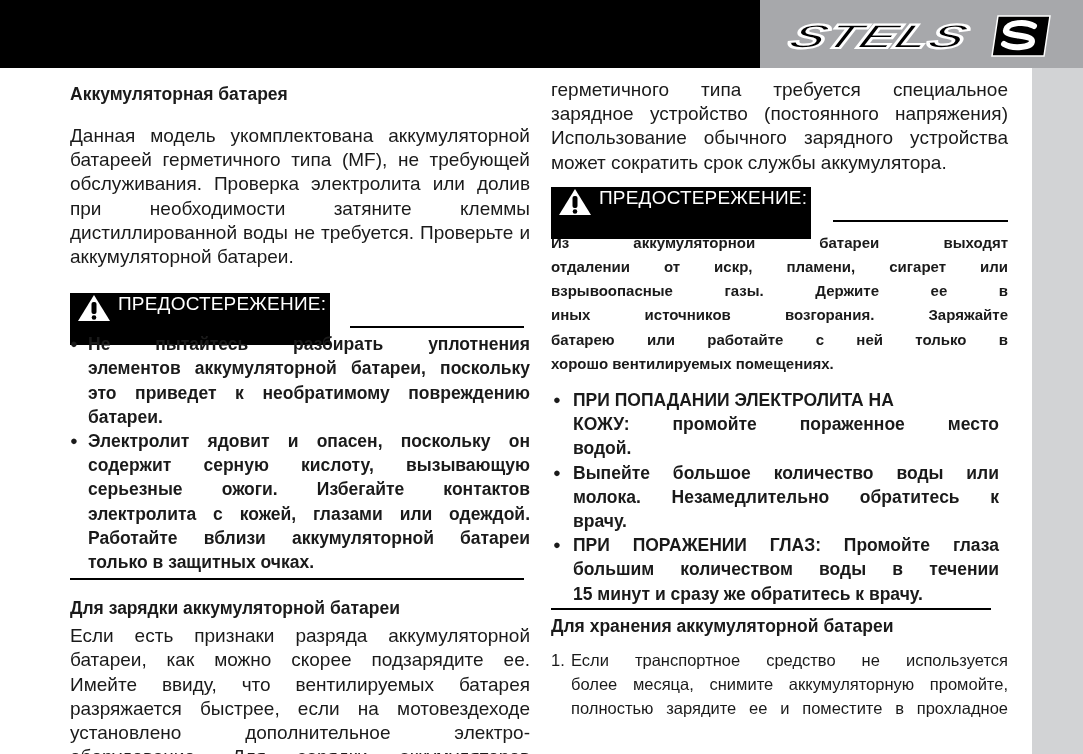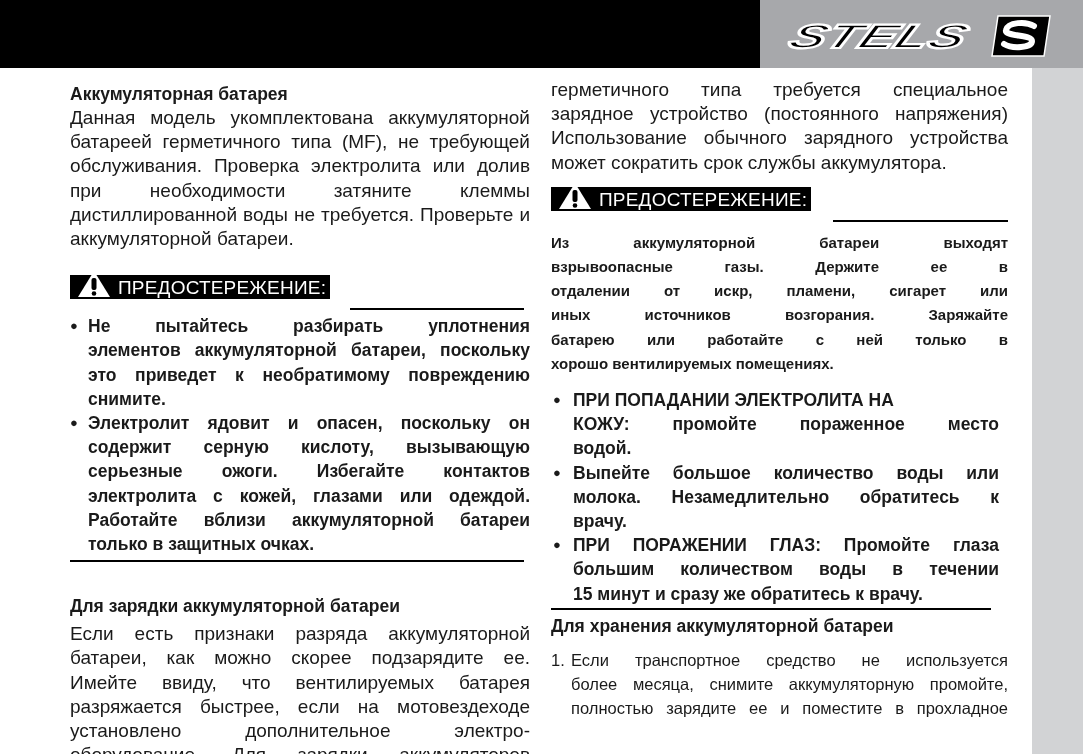--- a/index.html
+++ b/index.html
@@ -14,21 +14,21 @@
   .col.left { left: 70px; width: 460px; }
   .col.right { left: 551px; width: 457px; }
 
   .h { font-weight: bold; font-size: 17.5px; line-height: 24px; margin: 0; }
   .p { font-size: 19px; line-height: 24.2px; text-align: justify; text-align-last: justify; margin: 0; }
   .line { display: block; text-align: justify; text-align-last: justify; white-space: nowrap; }
   .line.l { text-align-last: left; }
   .bold { font-weight: bold; }
 
   .warn { position: relative; height: 36px; margin: 0; }
-  .warn-tag { position: absolute; left: 0; top: 0; height: 24px; background: #000; color: #fff; display: flex; align-items: flex-end; padding: 0 4px 0 6px; font-size: 19px; letter-spacing: 0.2px; }
+  .warn-tag { position: absolute; left: 0; top: 0; height: 52px; background: #000; color: #fff; display: flex; align-items: flex-start; padding: 0 4px 0 6px; font-size: 19px; letter-spacing: 0.2px; }
   .warn-tag svg { margin-right: 6px; }
   .warn-rule { position: absolute; bottom: 1px; height: 2px; background: #000; }
 
   .bullets { margin: 0; padding: 0; list-style: none; }
   .bullets li { position: relative; padding-left: 18px; font-weight: bold; font-size: 17.5px; line-height: 24.2px; }
   .bullets li .dot { position: absolute; left: 0; top: 0; }
   .rule { height: 2px; background: #000; }
 
   .num { font-size: 16.5px; line-height: 24px; }
   .num .line { }
@@ -45,21 +45,21 @@
   </svg>
   <svg class="logo-s" viewBox="0 0 66 48">
     <path d="M10 4 H62 L56 44 H4 Z" fill="#000" stroke="#fff" stroke-width="1.5"></path>
     <path d="M46 14 C38 9 20 10 18 18 C16 25 44 22 44 29 C44 36 24 37 16 32" fill="none" stroke="#fff" stroke-width="6" stroke-linecap="round"></path>
   </svg>
 </div>
 <div class="right-strip"></div>
 
 <div class="col left">
   <h3 class="h" style="margin-top:4px">Аккумуляторная батарея</h3>
-  <div class="p" style="margin-top:0">
+  <div class="p" style="margin-top:18px">
     <span class="line">Данная модель укомплектована аккумуляторной</span>
     <span class="line">батареей герметичного типа (MF), не требующей</span>
     <span class="line">обслуживания. Проверка электролита или долив</span>
     <span class="line">при необходимости затяните клеммы</span>
     <span class="line">дистиллированной воды не требуется. Проверьте и</span>
     <span class="line l">аккумуляторной батареи.</span>
   </div>
 
   <div class="warn" style="margin-top:24px">
     <div class="warn-tag">
@@ -72,35 +72,35 @@
     </div>
     <div class="warn-rule" style="left:280px; width:174px"></div>
   </div>
 
   <ul class="bullets" style="margin-top:3px">
     <li>
       <span class="dot" style="font-size:13px">●</span>
       <span class="line" style="margin-left:-18px;padding-left:18px">Не пытайтесь разбирать уплотнения</span>
       <span class="line">элементов аккумуляторной батареи, поскольку</span>
       <span class="line">это приведет к необратимому повреждению</span>
-      <span class="line l">снимите.</span>
+      <span class="line l">батареи.</span>
     </li>
     <li>
       <span class="dot" style="font-size:13px">●</span>
       <span class="line">Электролит ядовит и опасен, поскольку он</span>
       <span class="line">содержит серную кислоту, вызывающую</span>
       <span class="line">серьезные ожоги. Избегайте контактов</span>
       <span class="line">электролита с кожей, глазами или одеждой.</span>
       <span class="line">Работайте вблизи аккумуляторной батареи</span>
       <span class="line l">только в защитных очках.</span>
     </li>
   </ul>
   <div class="rule" style="margin-top:4px; width:454px"></div>
 
-  <h3 class="h" style="margin-top:32px">Для зарядки аккумуляторной батареи</h3>
+  <h3 class="h" style="margin-top:16px">Для зарядки аккумуляторной батареи</h3>
   <div class="p" style="margin-top:4px">
     <span class="line">Если есть признаки разряда аккумуляторной</span>
     <span class="line">батареи, как можно скорее подзарядите ее.</span>
     <span class="line">Имейте ввиду, что вентилируемых батарея</span>
     <span class="line">разряжается быстрее, если на мотовездеходе</span>
     <span class="line">установлено дополнительное электро-</span>
     <span class="line">оборудование. Для зарядки аккумуляторов</span>
   </div>
 </div>
 
@@ -119,22 +119,22 @@
         <rect x="15.5" y="9" width="5" height="12" rx="2" fill="#000"></rect>
         <circle cx="18" cy="24.5" r="2.3" fill="#000"></circle>
       </svg>
       <span>ПРЕДОСТЕРЕЖЕНИЕ:</span>
     </div>
     <div class="warn-rule" style="left:282px; width:175px"></div>
   </div>
 
   <div class="p bold" style="font-size:15px; margin-top:8px">
     <span class="line">Из аккумуляторной батареи выходят</span>
+    <span class="line">отдалении от искр, пламени, сигарет или</span>
     <span class="line">взрывоопасные газы. Держите ее в</span>
-    <span class="line">отдалении от искр, пламени, сигарет или</span>
     <span class="line">иных источников возгорания. Заряжайте</span>
     <span class="line">батарею или работайте с ней только в</span>
     <span class="line l">хорошо вентилируемых помещениях.</span>
   </div>
 
   <ul class="bullets" style="margin-top:12px; width:448px">
     <li style="padding-left:22px">
       <span class="dot" style="font-size:13px; left:2px">●</span>
       <span class="line l">ПРИ ПОПАДАНИИ ЭЛЕКТРОЛИТА НА</span>
       <span class="line">КОЖУ: промойте пораженное место</span>

